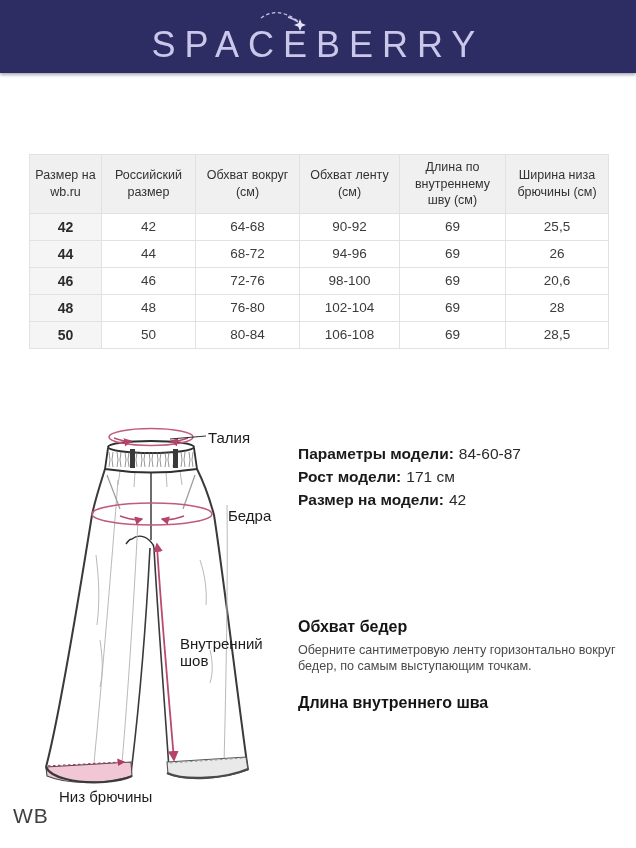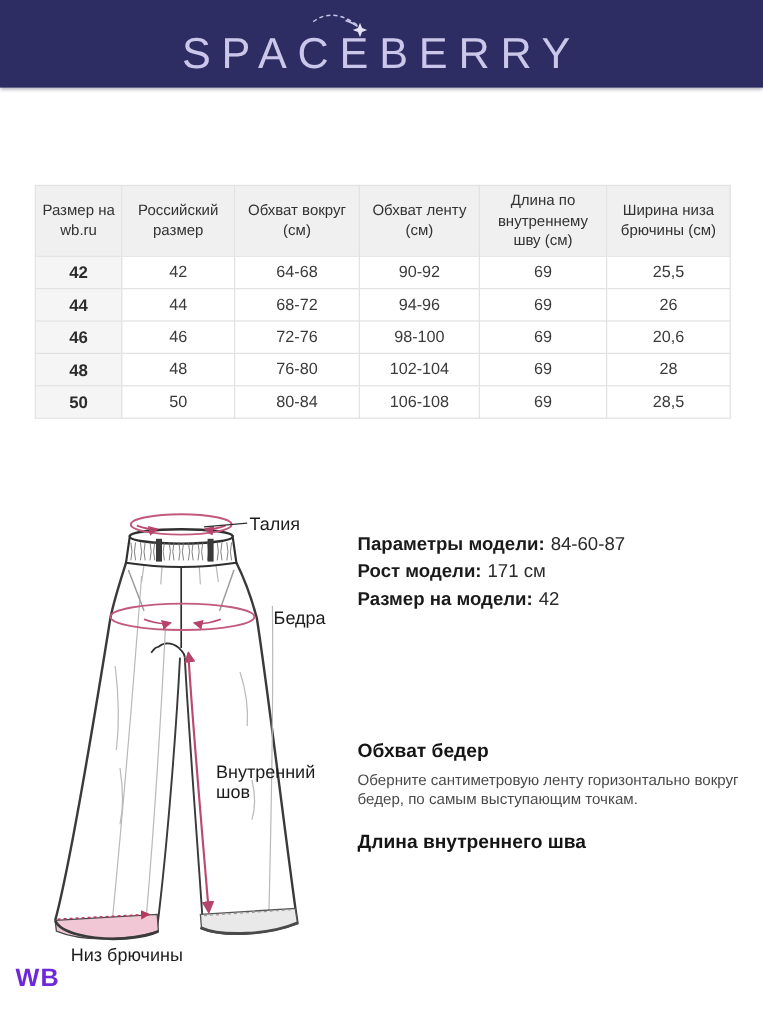--- a/index.html
+++ b/index.html
@@ -22,22 +22,22 @@
     color:#323232; height:56px; padding:4px 3px; }
   table.sizes td { height:27px; font-size:13.5px; color:#3b3b3b; background:#fff; padding:2px; }
   table.sizes td.first { background:#f5f5f5; font-weight:700; font-size:14px; color:#2c2c2c; }
 
   
   .diag-label { position:absolute; font-size:15px; color:#1c1c1c; line-height:1.16; }
   .label-waist { left:208px; top:429px; }
   .label-hips  { left:228px; top:507px; }
   .label-seam  { left:180px; top:635px; width:100px; }
   .label-hem   { left:45px;  top:788px;margin-left:14px; }
-  .watermark   { position:absolute; left:13px; top:804px; font-size:21px; font-weight:700;
-    color:#6d28d9; letter-spacing:1px; }
+  .watermark   { position:absolute; left:13px; top:804px; font-size:21px; font-weight:400;
+    color:#404040; letter-spacing:1px; }
 
   .pants-svg { position:absolute; left:20px; top:415px; }
 
   
   .model-info { position:absolute; left:298px; top:446px; font-size:15.5px; color:#222; }
   .model-info .row { margin-bottom:7px; line-height:16px; }
   .model-info .lbl { font-weight:700; color:#1a1a1a; }
   .model-info .val { margin-left:5px; font-weight:400; color:#2a2a2a; }
 
   .guide-section { position:absolute; left:298px; width:322px; }

